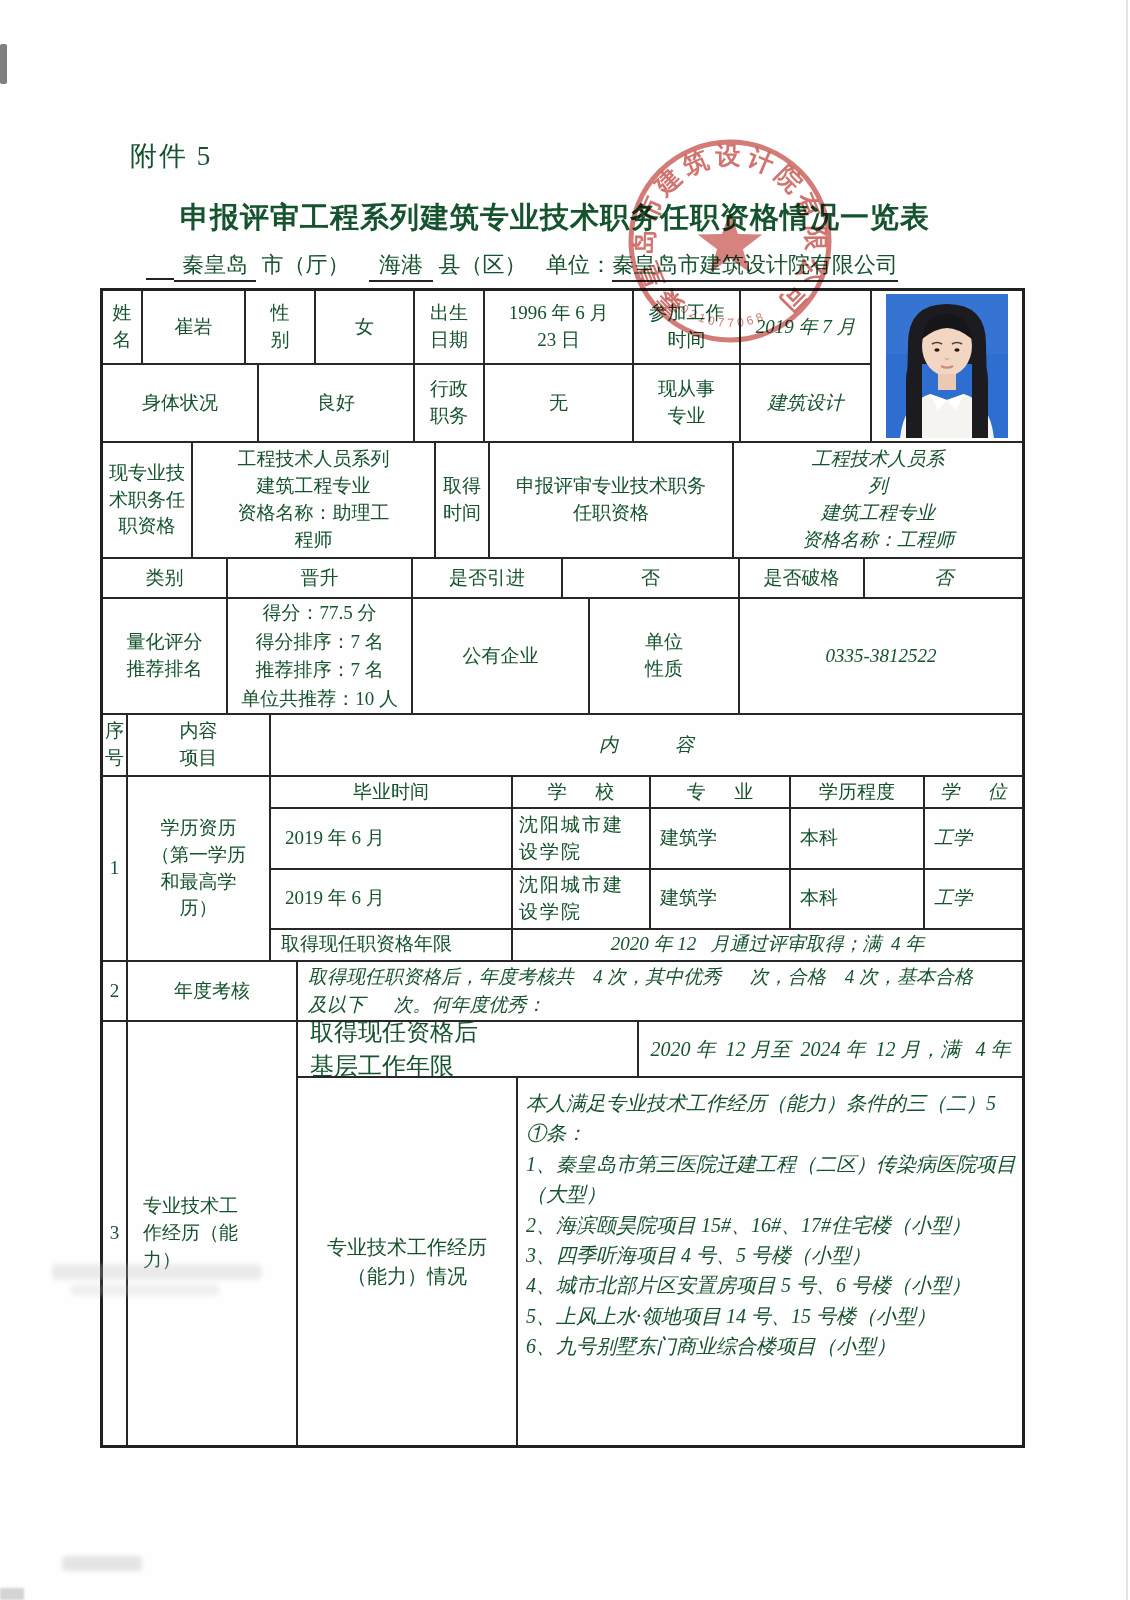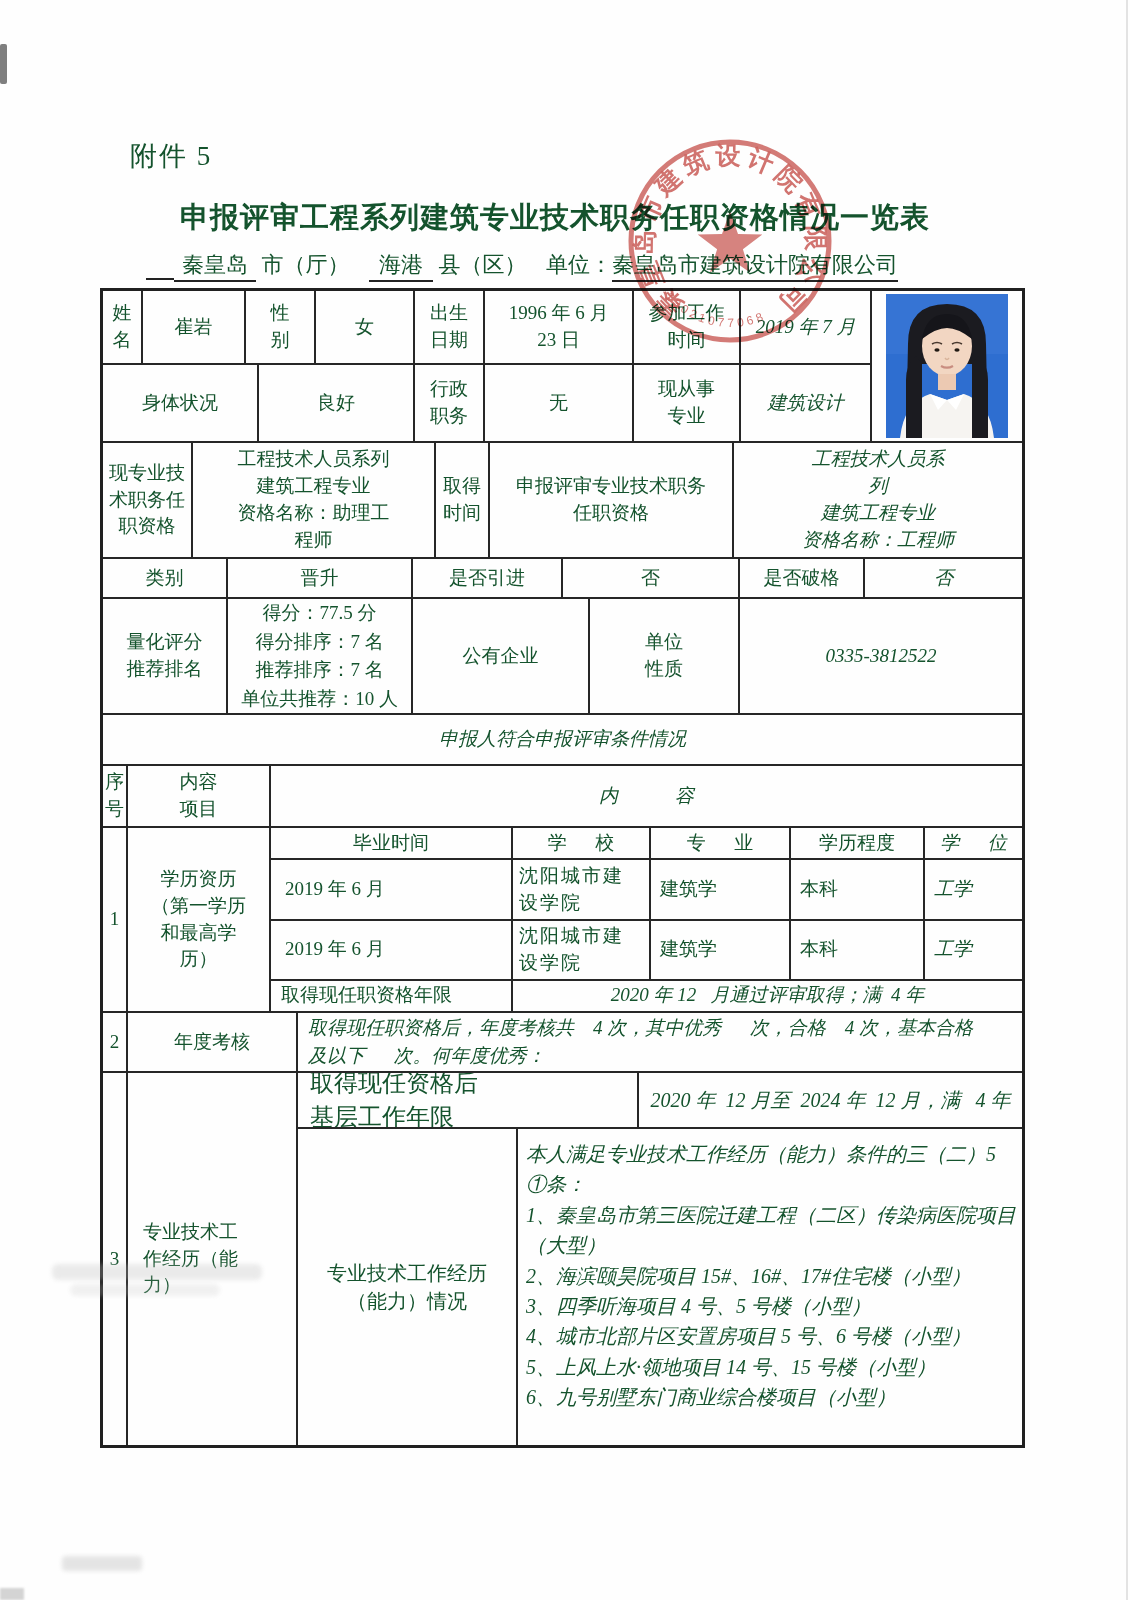--- a/index.html
+++ b/index.html
@@ -147,23 +147,20 @@
       <div class="c" style="flex:0 0 185px; line-height:1.5">得分：77.5 分
 得分排序：7 名
 推荐排序：7 名
 单位共推荐：10 人</div>
       <div class="c" style="flex:0 0 177px">公有企业</div>
       <div class="c" style="flex:0 0 150px">单位
 性质</div>
       <div class="c last grow">0335-3812522</div>
     </div>
 
-    <div class="r" style="height:51px">
-      <div class="c last grow">申报人符合申报评审条件情况</div>
-    </div>
 
     <div class="r" style="height:62px">
       <div class="c" style="flex:0 0 25px; padding:2px 1px">序
 号</div>
       <div class="c" style="flex:0 0 143px">内容
 项目</div>
       <div class="c last grow">内            容</div>
     </div>
 
     <div class="r" style="height:185px">

